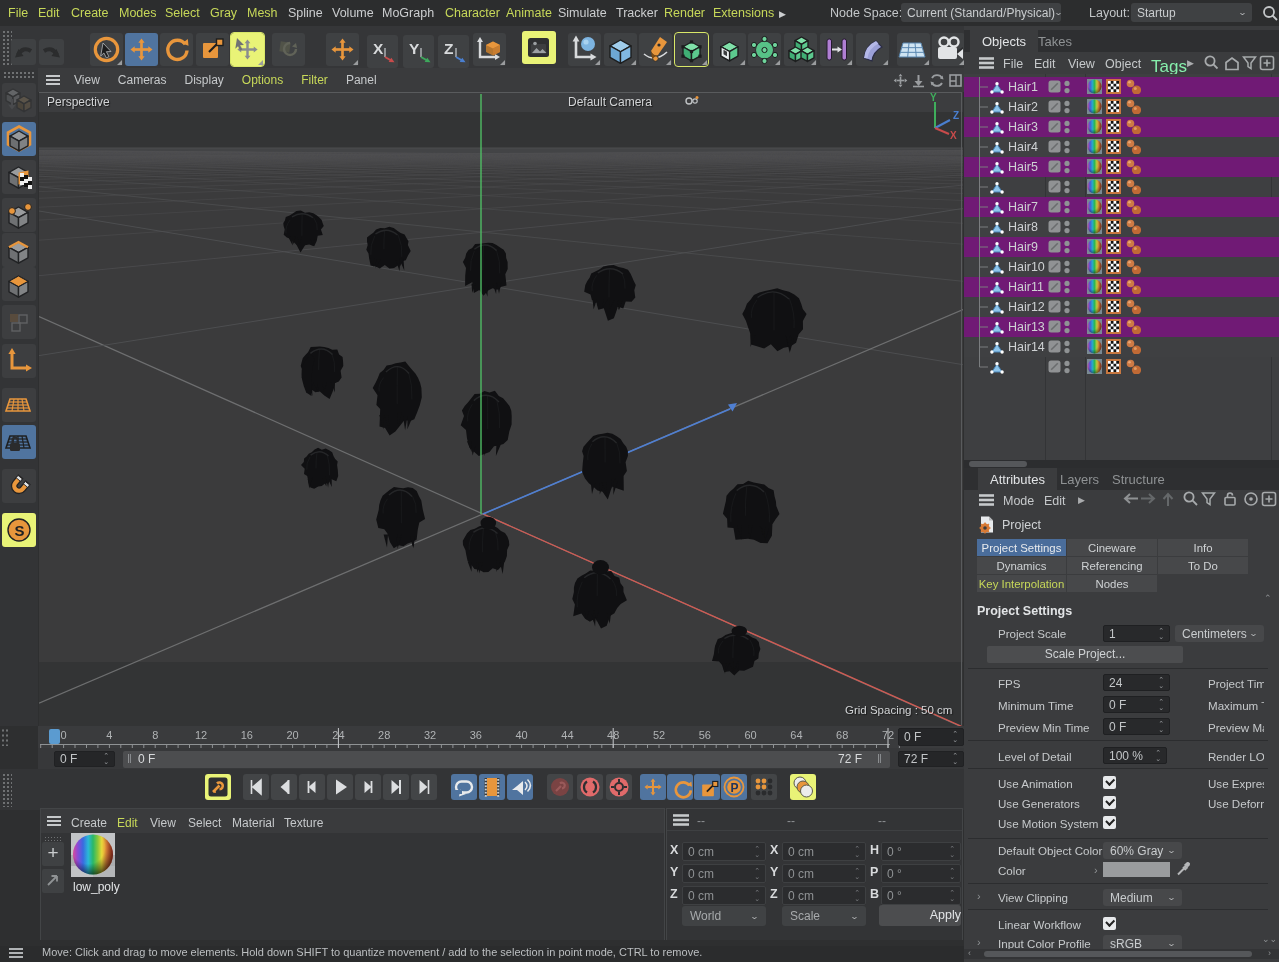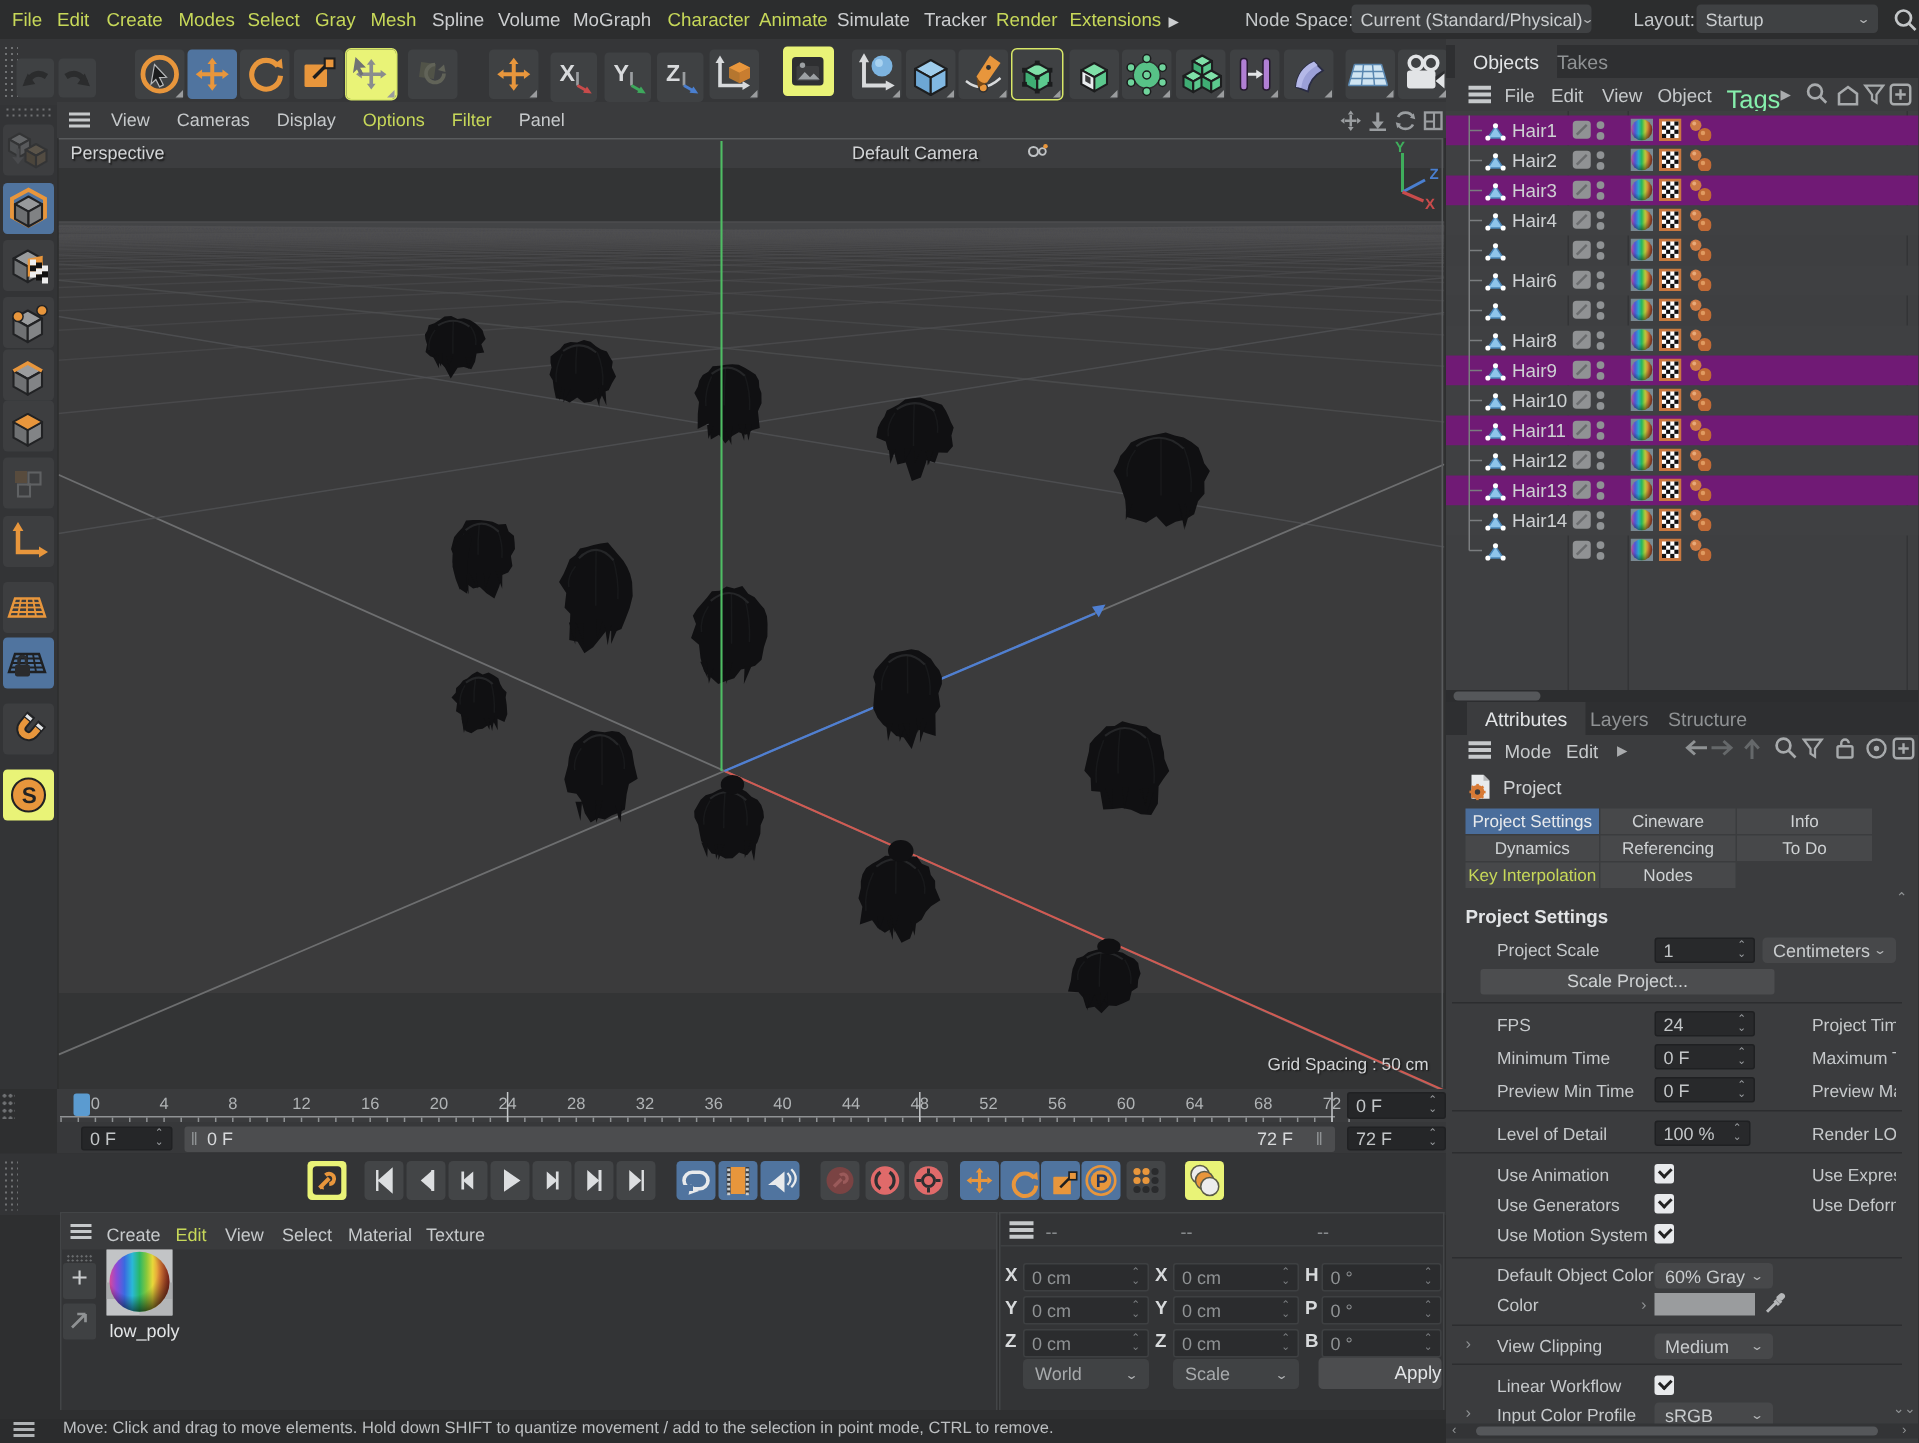--- a/index.html
+++ b/index.html
@@ -1409,20 +1409,23 @@
       <rect x="7.5" y="10.25" width="2.75" height="2.75" fill="#111"></rect>
       <rect x="10.25" y="2.0" width="2.75" height="2.75" fill="#111"></rect>
       <rect x="10.25" y="7.5" width="2.75" height="2.75" fill="#111"></rect>
     </svg>
     <svg class="icon" style="left:1126px;top:139px;" width="15" height="15" viewBox="0 0 15 15">
       <circle cx="4.5" cy="4.5" r="3.8" fill="#cd7a45"></circle>
       <circle cx="3.5" cy="3.3" r="1.3" fill="#e8a878"></circle>
       <circle cx="10.5" cy="11" r="4.6" fill="#c06a35"></circle>
       <circle cx="9.3" cy="9.6" r="1.5" fill="#e09a60"></circle>
     </svg>
+    <div class="orow odd" style="top:157px;left:964px">
+      <span class="oname">Hair5</span>
+    </div>
     <svg class="icon" style="left:990px;top:161px;" width="14" height="14" viewBox="0 0 14 14">
       <path d="M 7 3.2 L 12.2 11 H 1.8 Z" fill="#8ec4ea" stroke="#4a86b8" stroke-width="1"></path>
       <circle cx="7" cy="2.8" r="1.7" fill="#fff"></circle>
       <circle cx="1.9" cy="11" r="1.7" fill="#fff"></circle>
       <circle cx="12.1" cy="11" r="1.7" fill="#fff"></circle>
     </svg>
     <svg class="icon" style="left:1048px;top:160px;" width="13" height="13" viewBox="0 0 13 13">
       <rect x="0.5" y="0.5" width="12" height="12" rx="2.5" fill="#909294"></rect>
       <line x1="3.2" y1="9.8" x2="9.8" y2="3.2" stroke="#6a6c6e" stroke-width="1.6"></line>
     </svg>
@@ -1446,23 +1449,20 @@
       <rect x="7.5" y="10.25" width="2.75" height="2.75" fill="#111"></rect>
       <rect x="10.25" y="2.0" width="2.75" height="2.75" fill="#111"></rect>
       <rect x="10.25" y="7.5" width="2.75" height="2.75" fill="#111"></rect>
     </svg>
     <svg class="icon" style="left:1126px;top:159px;" width="15" height="15" viewBox="0 0 15 15">
       <circle cx="4.5" cy="4.5" r="3.8" fill="#cd7a45"></circle>
       <circle cx="3.5" cy="3.3" r="1.3" fill="#e8a878"></circle>
       <circle cx="10.5" cy="11" r="4.6" fill="#c06a35"></circle>
       <circle cx="9.3" cy="9.6" r="1.5" fill="#e09a60"></circle>
     </svg>
-    <div class="orow even" style="top:177px;left:964px">
-      <span class="oname">Hair6</span>
-    </div>
     <svg class="icon" style="left:990px;top:181px;" width="14" height="14" viewBox="0 0 14 14">
       <path d="M 7 3.2 L 12.2 11 H 1.8 Z" fill="#8ec4ea" stroke="#4a86b8" stroke-width="1"></path>
       <circle cx="7" cy="2.8" r="1.7" fill="#fff"></circle>
       <circle cx="1.9" cy="11" r="1.7" fill="#fff"></circle>
       <circle cx="12.1" cy="11" r="1.7" fill="#fff"></circle>
     </svg>
     <svg class="icon" style="left:1048px;top:180px;" width="13" height="13" viewBox="0 0 13 13">
       <rect x="0.5" y="0.5" width="12" height="12" rx="2.5" fill="#909294"></rect>
       <line x1="3.2" y1="9.8" x2="9.8" y2="3.2" stroke="#6a6c6e" stroke-width="1.6"></line>
     </svg>
@@ -1486,20 +1486,23 @@
       <rect x="7.5" y="10.25" width="2.75" height="2.75" fill="#111"></rect>
       <rect x="10.25" y="2.0" width="2.75" height="2.75" fill="#111"></rect>
       <rect x="10.25" y="7.5" width="2.75" height="2.75" fill="#111"></rect>
     </svg>
     <svg class="icon" style="left:1126px;top:179px;" width="15" height="15" viewBox="0 0 15 15">
       <circle cx="4.5" cy="4.5" r="3.8" fill="#cd7a45"></circle>
       <circle cx="3.5" cy="3.3" r="1.3" fill="#e8a878"></circle>
       <circle cx="10.5" cy="11" r="4.6" fill="#c06a35"></circle>
       <circle cx="9.3" cy="9.6" r="1.5" fill="#e09a60"></circle>
     </svg>
+    <div class="orow odd" style="top:197px;left:964px">
+      <span class="oname">Hair7</span>
+    </div>
     <svg class="icon" style="left:990px;top:201px;" width="14" height="14" viewBox="0 0 14 14">
       <path d="M 7 3.2 L 12.2 11 H 1.8 Z" fill="#8ec4ea" stroke="#4a86b8" stroke-width="1"></path>
       <circle cx="7" cy="2.8" r="1.7" fill="#fff"></circle>
       <circle cx="1.9" cy="11" r="1.7" fill="#fff"></circle>
       <circle cx="12.1" cy="11" r="1.7" fill="#fff"></circle>
     </svg>
     <svg class="icon" style="left:1048px;top:200px;" width="13" height="13" viewBox="0 0 13 13">
       <rect x="0.5" y="0.5" width="12" height="12" rx="2.5" fill="#909294"></rect>
       <line x1="3.2" y1="9.8" x2="9.8" y2="3.2" stroke="#6a6c6e" stroke-width="1.6"></line>
     </svg>

